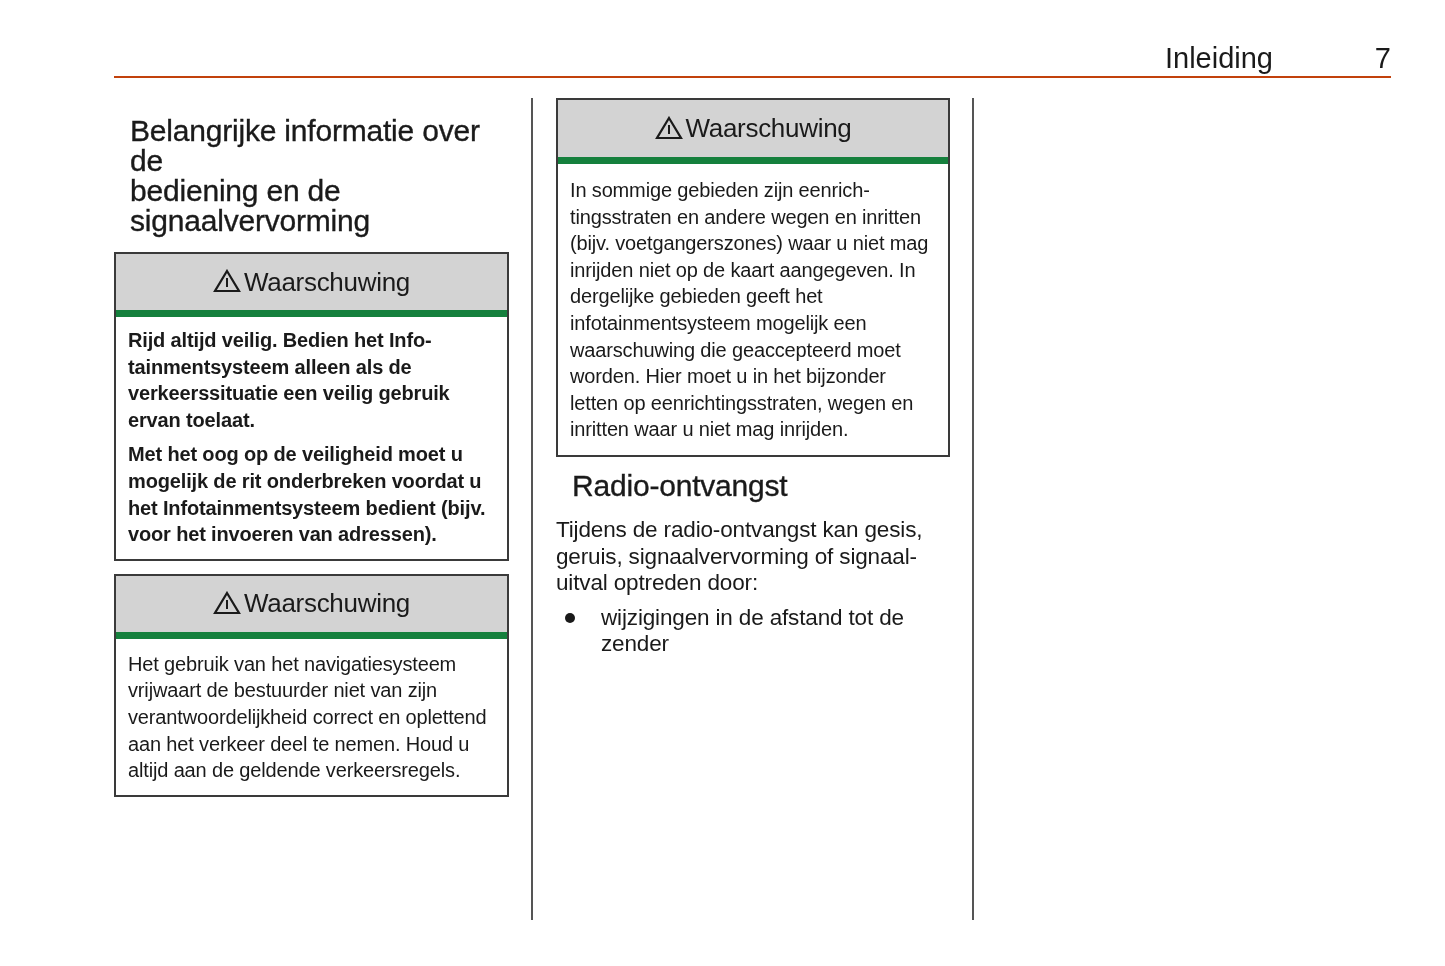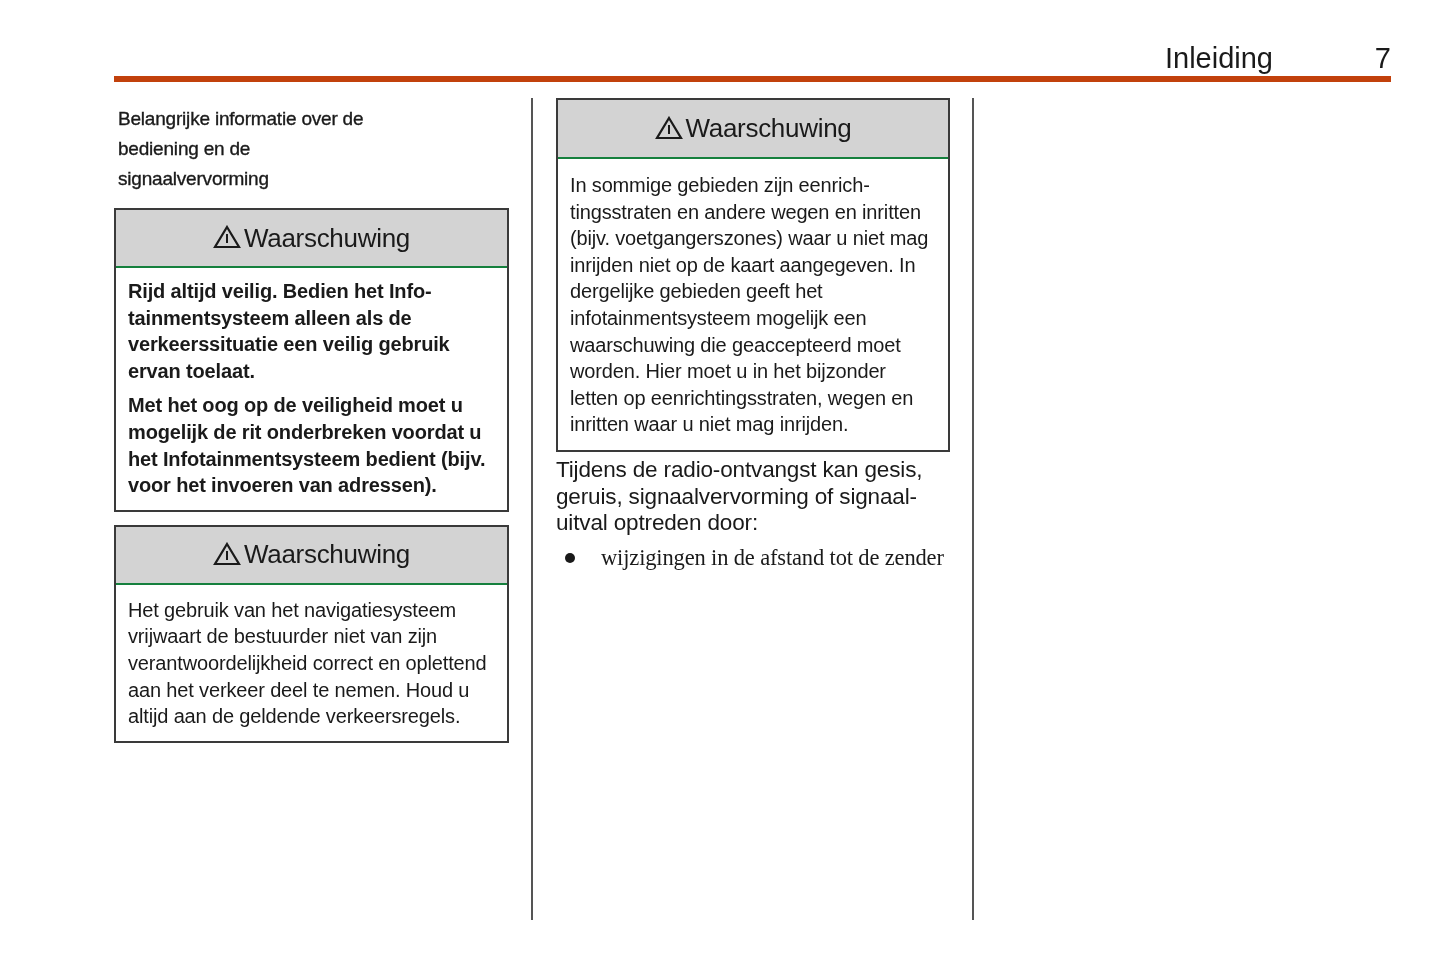--- a/index.html
+++ b/index.html
@@ -14,21 +14,21 @@
       overflow: hidden;
       font-family: "Liberation Sans", sans-serif;
       color: #1a1a1a;
     }
     .running-head {
       position: absolute;
       left: 114px;
       top: 38px;
       width: 1277px;
       height: 38px;
-      border-bottom: 6px solid #c2410c;
+      border-bottom: 2px solid #c2410c;
     }
     .running-head .section {
       position: absolute;
       right: 118px;
       top: 3px;
       font-size: 29px;
       line-height: 34px;
     }
     .running-head .page-num {
       position: absolute;
@@ -47,37 +47,37 @@
       position: absolute;
       top: 98px;
       width: 2px;
       height: 822px;
       background: #555555;
     }
     .divider-1 { left: 531px; }
     .divider-2 { left: 972px; }
 
     h2.section-title {
-      margin: 4px;
-      font-size: 19px;
+      margin: 16px;
+      font-size: 30px;
       line-height: 30px;
       font-weight: normal;
       -webkit-text-stroke: 0.35px #1a1a1a;
       letter-spacing: -0.2px;
     }
     .col-1 h2.section-title { padding-top: 2px; }
 
     .warning {
       border: 2px solid #3a3a3a;
       box-sizing: border-box;
       background: #ffffff;
     }
     .warning-head {
       background: #d3d3d3;
-      border-bottom: 2px solid #15803d;
+      border-bottom: 7px solid #15803d;
       height: 56px;
       display: flex;
       align-items: center;
       justify-content: center;
       font-size: 26px;
       letter-spacing: -0.3px;
     }
     .warning-head .tri {
       display: inline-block;
       margin-right: 3px;
@@ -100,21 +100,20 @@
     .para {
       margin: 0;
       font-size: 22.5px;
       line-height: 26.6px;
       letter-spacing: -0.15px;
     }
     ul.bullets {
       list-style: none;
       margin: 8px 0 8px 0;
       padding: 0;
-      font-family: Liberation Serif, serif;
     }
     ul.bullets li {
       position: relative;
       padding-left: 45px;
       font-size: 22.5px;
       line-height: 26.6px;
       letter-spacing: -0.15px;
       margin-bottom: 9px;
     }
     ul.bullets li .dot {
@@ -180,20 +179,21 @@
         <path d="M14 2 L26 22 L2 22 Z" fill="none" stroke="#1a1a1a" stroke-width="2.2" stroke-linejoin="miter"></path>
         <line x1="14" y1="9" x2="14" y2="18" stroke="#1a1a1a" stroke-width="2"></line>
       </svg>
       <span>Waarschuwing</span>
     </div>
     <div class="warning-body" style="padding-top:13px;padding-bottom:12px;">
       <p>In sommige gebieden zijn eenrich­tingsstraten en andere wegen en inritten (bijv. voetgangerszones) waar u niet mag inrijden niet op de kaart aangegeven. In dergelijke gebieden geeft het infotainment­systeem mogelijk een waarschu­wing die geaccepteerd moet worden. Hier moet u in het bijzon­der letten op eenrichtingsstraten, wegen en inritten waar u niet mag inrijden.</p>
     </div>
   </div>
 
+  <h2 class="section-title" style="margin-top:14px;">Radio-ontvangst</h2>
 
   <p class="para" style="margin-top:5px;">Tijdens de radio-ontvangst kan gesis, geruis, signaalvervorming of signaal­uitval optreden door:</p>
 
   <ul class="bullets">
     <li>
       <span class="dot"></span>
       <span>wijzigingen in de afstand tot de zender</span>
     </li>
   </ul>
 </div>

